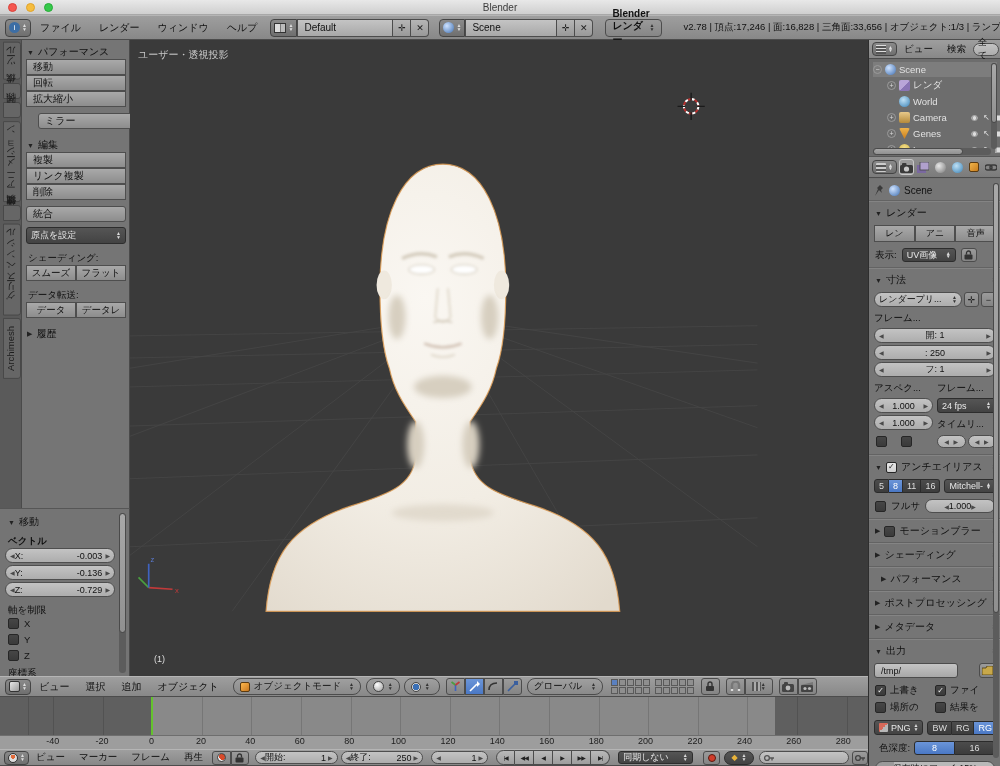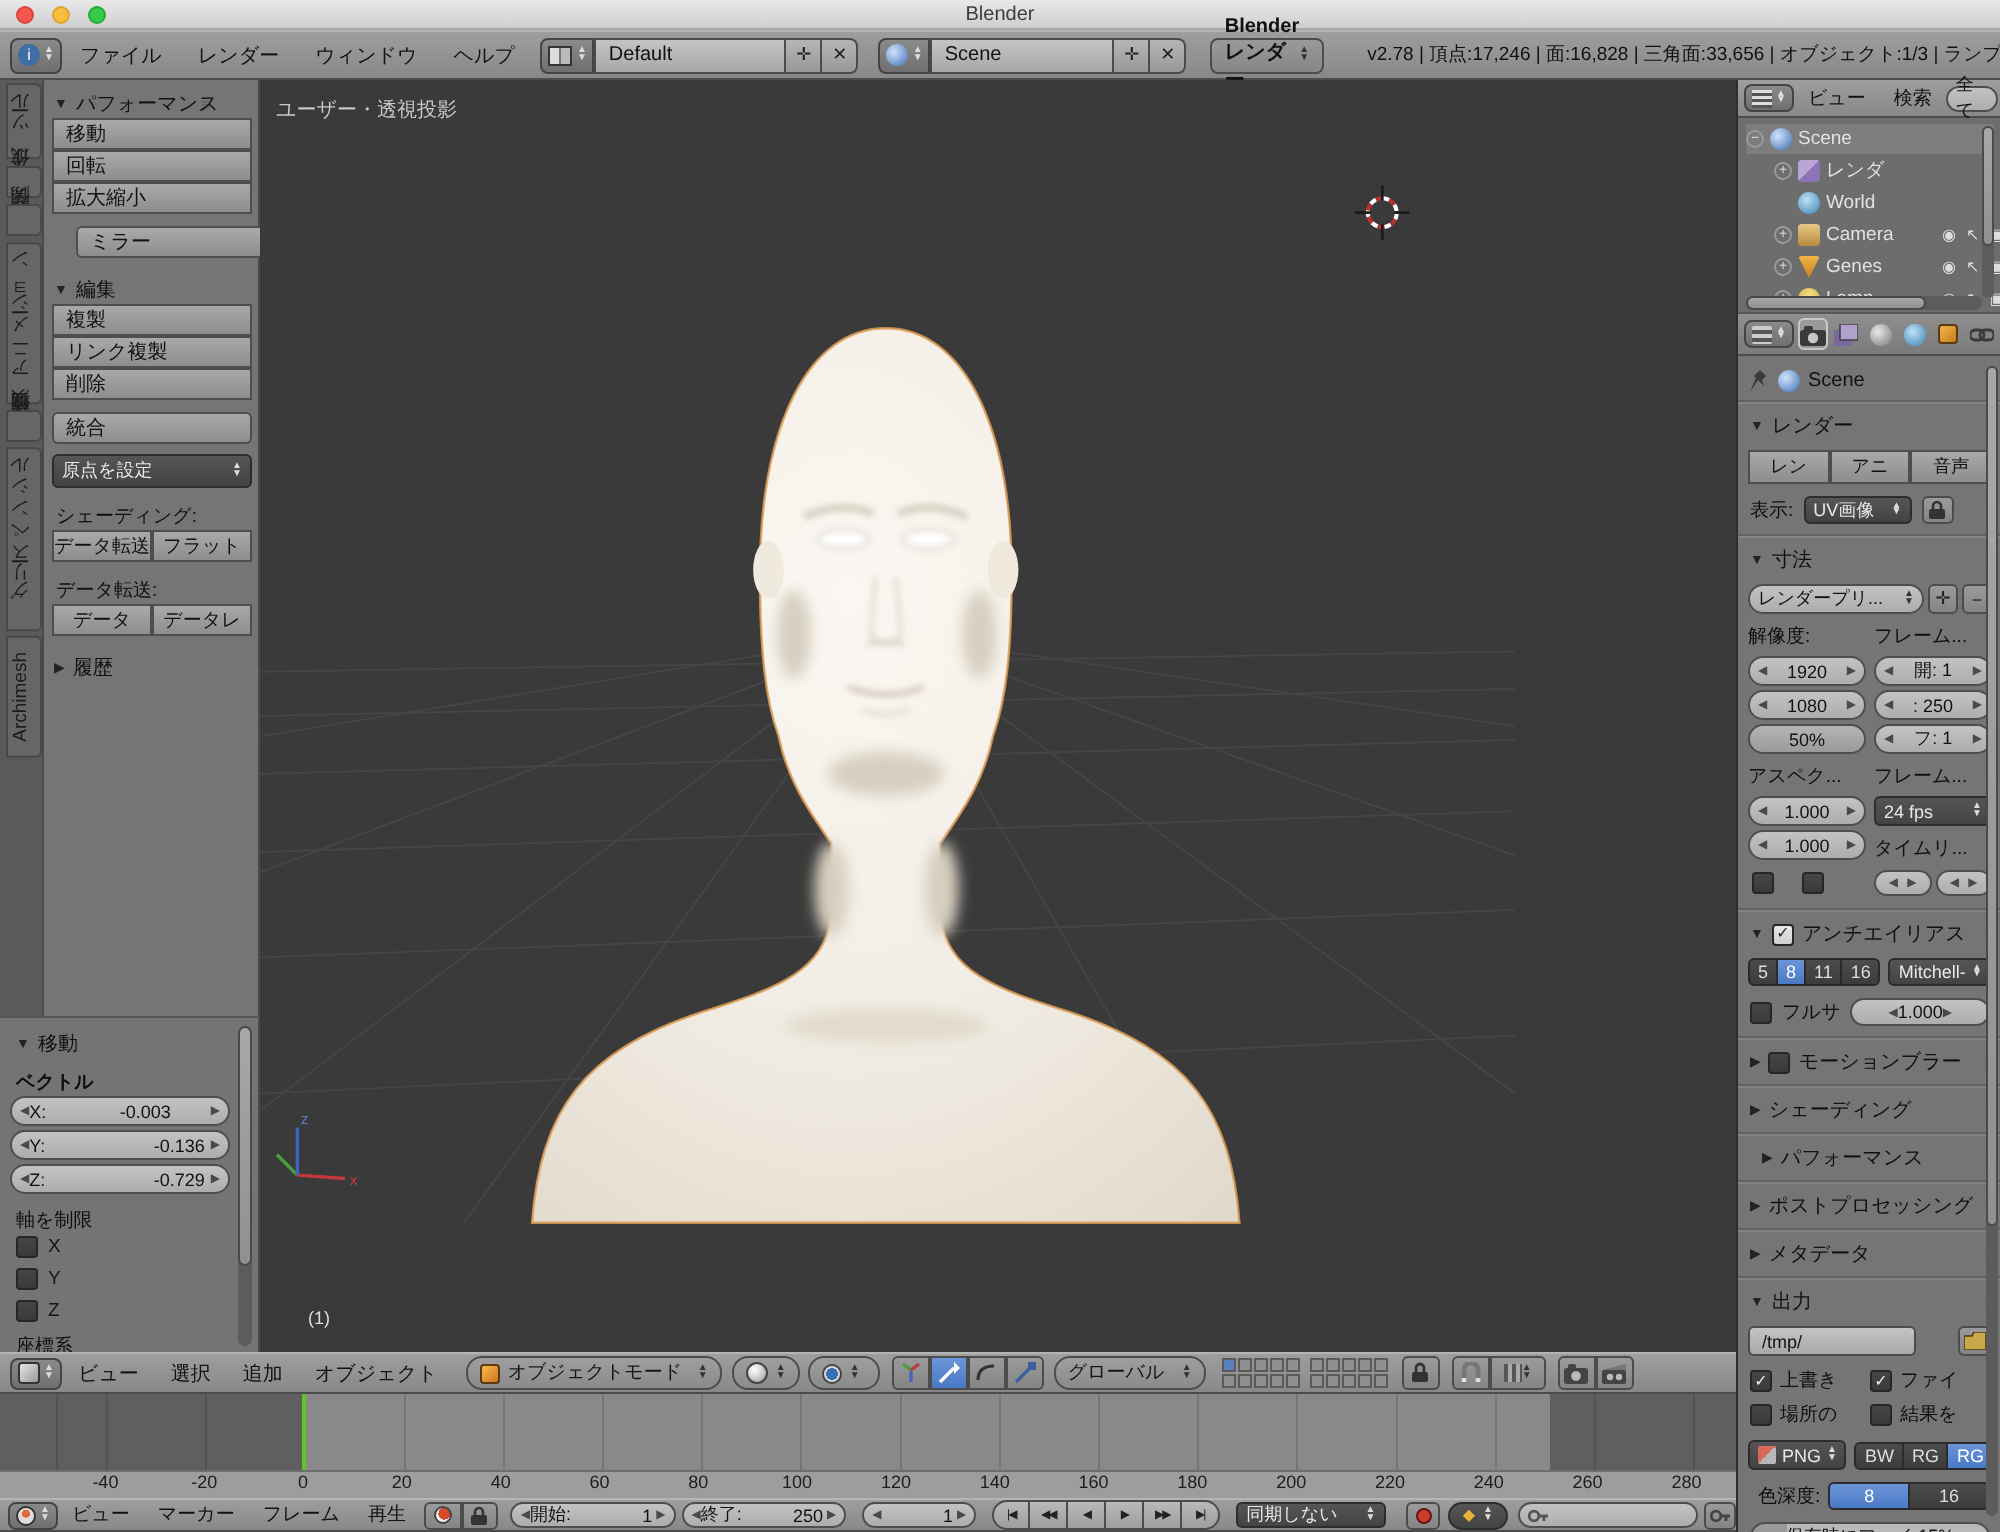--- a/index.html
+++ b/index.html
@@ -191,21 +191,21 @@
       <span>原点を設定</span>
       <span class="ar">
           <i>▲</i>
           <i>▼</i>
         </span>
     </div>
 
     <div class="lbl abs" style="left:6px;top:212px;">シェーディング:</div>
     <div class="abs" style="left:4px;top:225px;width:100px;display:flex;">
 
-    <div class="btn" style="height:16px;flex:1;border-radius:0;font-size:9.5px;">データ転送</div>
+    <div class="btn" style="height:16px;flex:1;border-radius:0;font-size:9.5px;">スムーズ</div>
         <div class="btn" style="height:16px;flex:1;border-radius:0;font-size:9.5px;">フラット</div>
       </div>
     <div class="lbl abs" style="left:6px;top:249px;">データ転送:</div>
     <div class="abs" style="left:4px;top:262px;width:100px;display:flex;">
 
     <div class="btn" style="height:16px;flex:1;border-radius:0;font-size:9.5px;">データ</div>
         <div class="btn" style="height:16px;flex:1;border-radius:0;font-size:9.5px;">データレ</div>
       </div>
 
     <div class="phdr" style="position:absolute;left:5px;top:287px;">
@@ -220,21 +220,21 @@
       <span class="tri">▼</span>
       <span>移動</span>
         <span class="grip" style="right:14px;">≡</span>
     </div>
     <div class="lbl abs" style="left:8px;top:26px;font-weight:bold;">ベクトル</div>
     <div class="abs" style="left:5px;top:39px;width:110px;">
 
     <div class="pill" style="margin-bottom:2px;">
         <span class="arrL">◀</span>
         <span>X:</span>
-        <span style="margin-left:auto;margin-right:20px;text-align:right;">-0.003</span>
+        <span style="margin-left:auto;margin-right:3px;text-align:right;">-0.003</span>
         <span class="arrR">▶</span>
       </div>
         <div class="pill" style="margin-bottom:2px;">
         <span class="arrL">◀</span>
         <span>Y:</span>
         <span style="margin-left:auto;margin-right:3px;">-0.136</span>
         <span class="arrR">▶</span>
       </div>
         <div class="pill" style="margin-bottom:2px;">
         <span class="arrL">◀</span>
@@ -748,34 +748,20 @@
           <span class="ar dk">
               <i>▲</i>
               <i>▼</i>
             </span>
         </div>
         <div class="icobtn" style="height:15px;width:15px;border-radius:3px;">✛</div>
         <div class="icobtn" style="height:15px;width:15px;border-radius:3px;">−</div>
       </div>
       <div style="display:flex;padding:4px 5px 0 5px;gap:4px;">
         <div style="flex:1;">
-          <div class="lbl">解像度:</div>
-          <div class="pill" style="margin-top:3px;">
-              <span class="arrL">◀</span>
-              <span>1920</span>
-              <span class="arrR">▶</span>
-            </div>
-          <div class="pill" style="margin-top:2px;">
-              <span class="arrL">◀</span>
-              <span>1080</span>
-              <span class="arrR">▶</span>
-            </div>
-          <div class="pill" style="margin-top:2px;justify-content:center;background:linear-gradient(#b5b5b5,#9a9a9a);">50%</div>
-        </div>
-        <div style="flex:1;">
           <div class="lbl">フレーム...</div>
           <div class="pill" style="margin-top:3px;">
               <span class="arrL">◀</span>
               <span>開: 1</span>
               <span class="arrR">▶</span>
             </div>
           <div class="pill" style="margin-top:2px;">
               <span class="arrL">◀</span>
               <span>: 250</span>
               <span class="arrR">▶</span>

